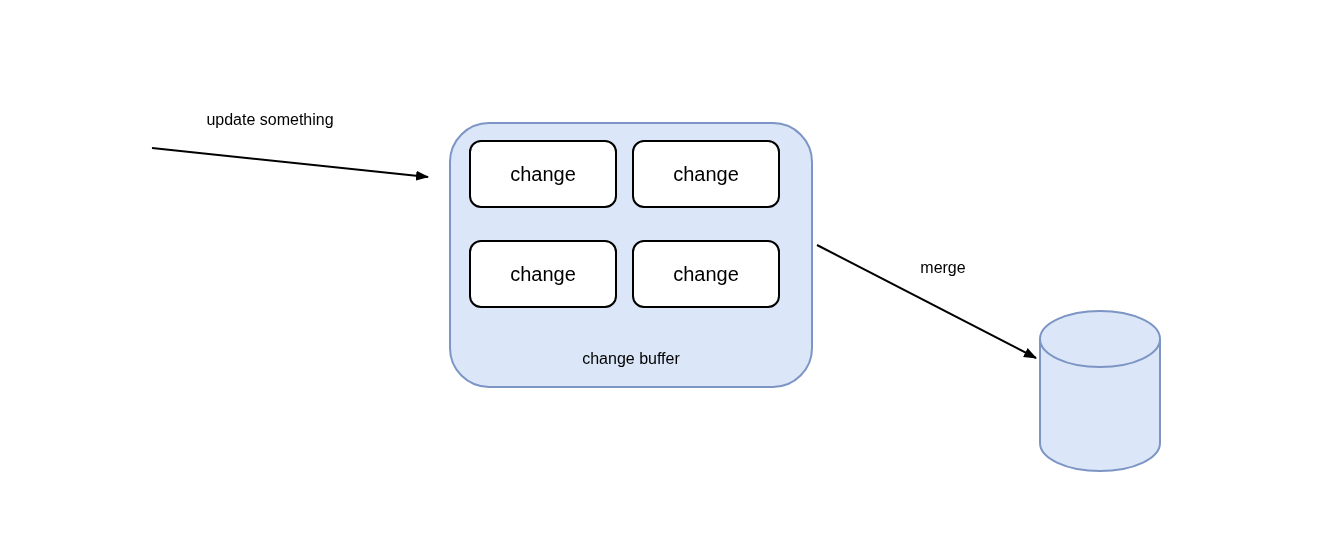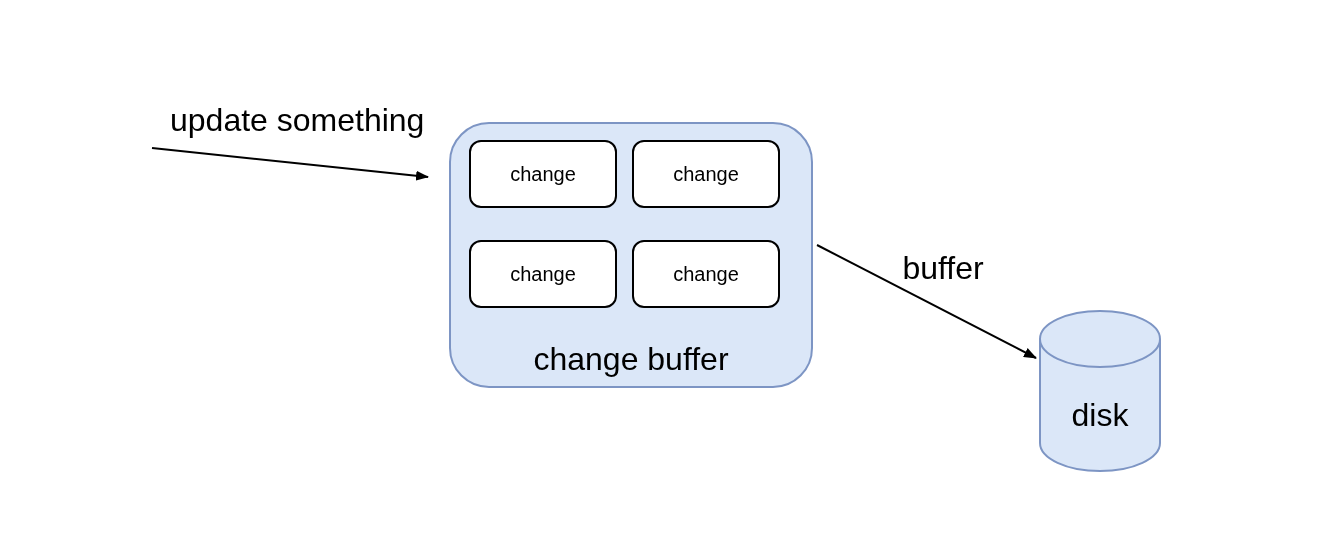--- a/index.html
+++ b/index.html
@@ -58,21 +58,21 @@
     justify-content: center;
     font-size: 20px;
     color: #000000;
   }
   .chip.c1 { left: 469px; top: 140px; }
   .chip.c2 { left: 632px; top: 140px; }
   .chip.c3 { left: 469px; top: 240px; }
   .chip.c4 { left: 632px; top: 240px; }
   .lbl {
     position: absolute;
-    font-size: 32px;
+    font-size: 16px;
     line-height: 28px;
     color: #000000;
     text-align: center;
     white-space: nowrap;
   }
   .lbl.update { left: 170px; top: 106px; width: 200px; }
   .lbl.buffer-title { left: 449px; top: 345px; width: 364px; }
   .lbl.merge { left: 883px; top: 254px; width: 120px; }
   .lbl.disk { left: 1041px; top: 401px; width: 118px; }
 </style>
@@ -108,17 +108,16 @@
     <span>change</span>
   </div>
   <div class="chip c4">
     <span>change</span>
   </div>
 
   <div class="lbl update">update something</div>
 
   <div class="lbl buffer-title">change buffer</div>
 
-  <div class="lbl merge">buffer</div>
+  <div class="lbl merge">merge</div>
 
-  <div class="lbl disk">disk</div>
 
 </div>
 
 </body></html>

